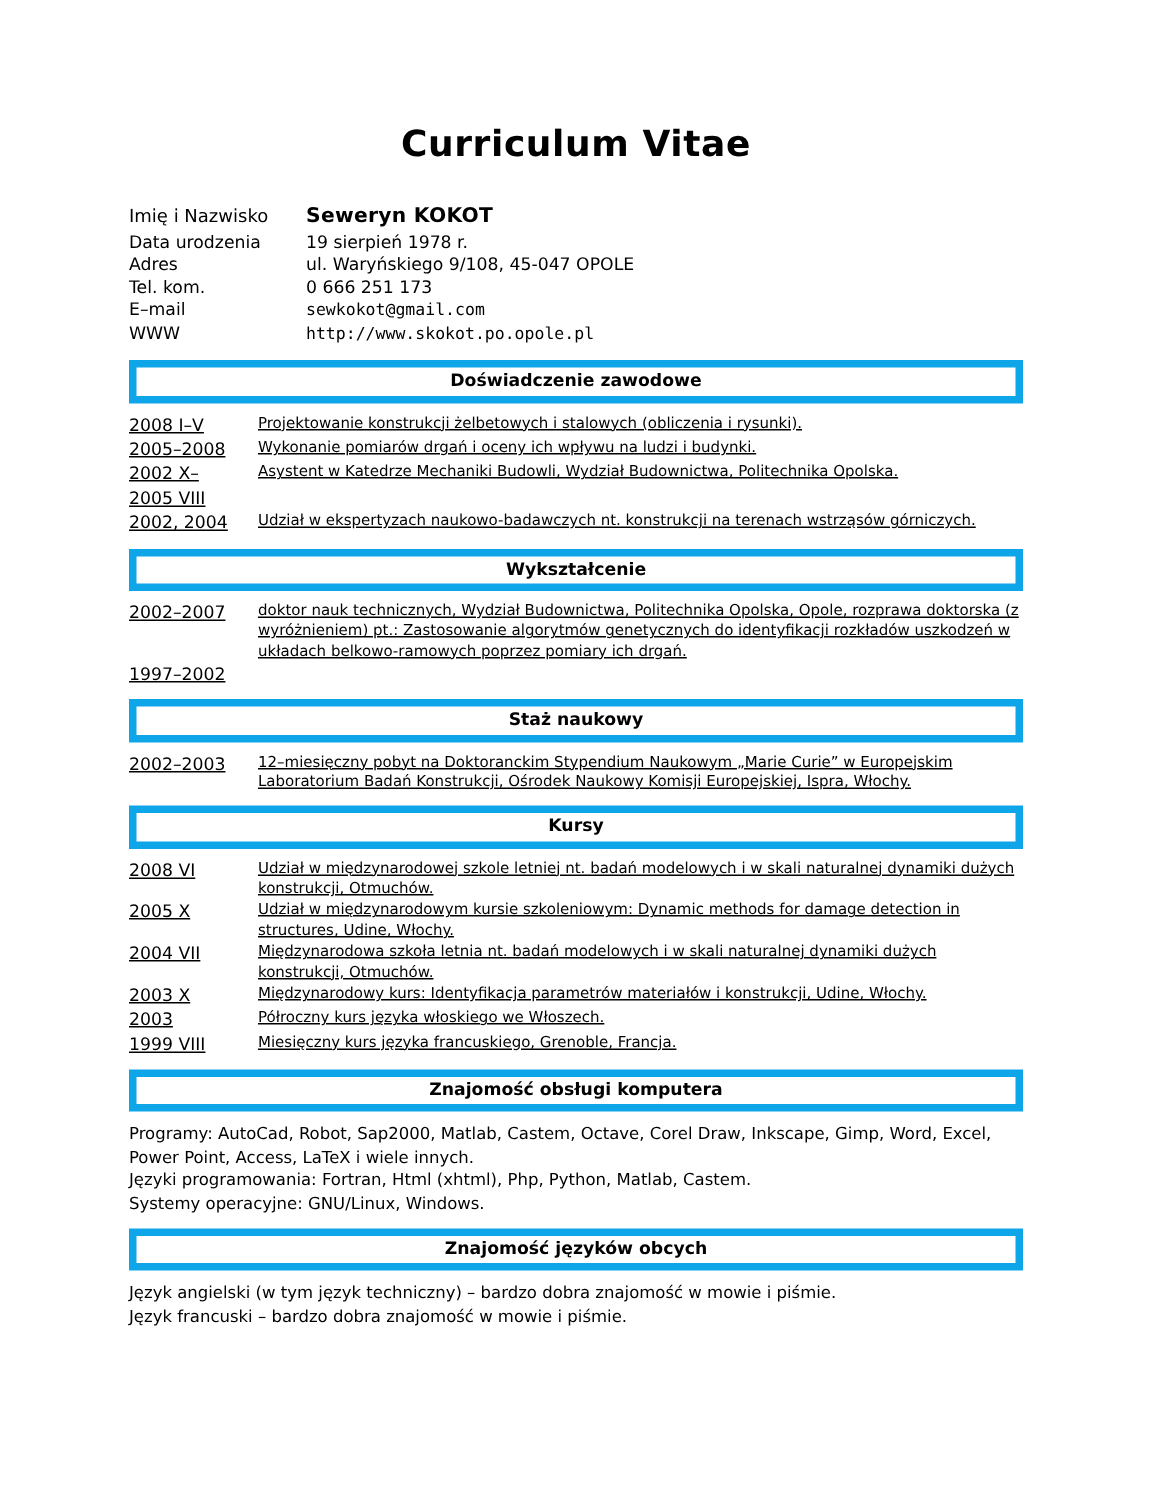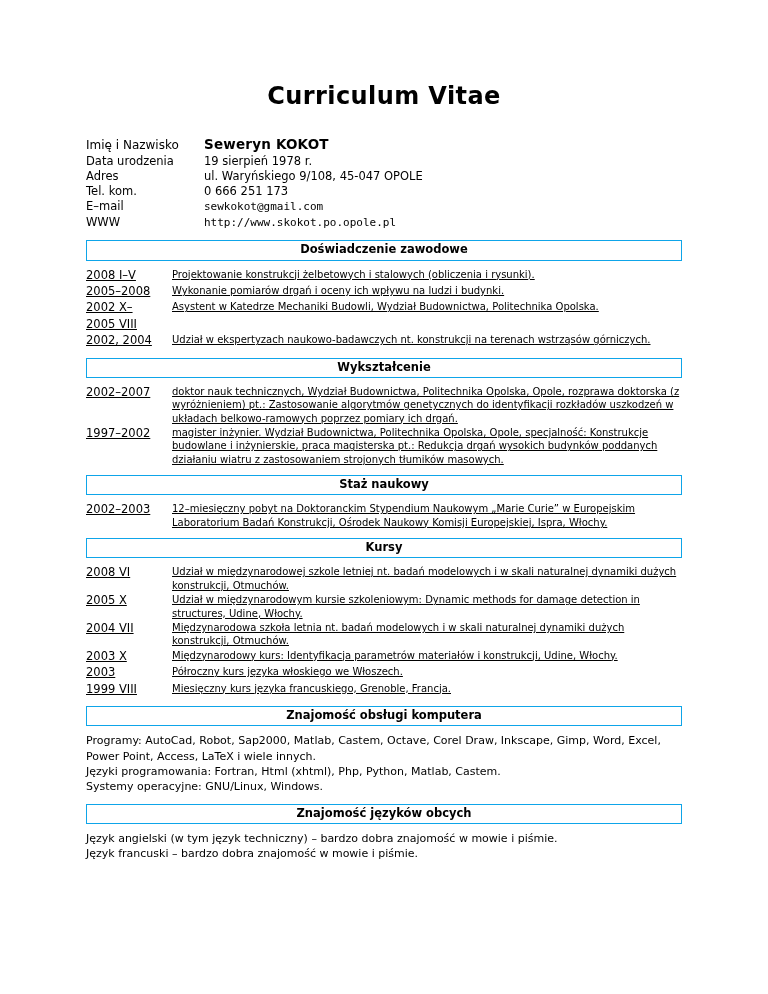--- a/index.html
+++ b/index.html
@@ -55,21 +55,21 @@
     font-weight: bold;
     letter-spacing: 0.2px;
   }
   .mono {
     font-family: "DejaVu Sans Mono", monospace;
     font-size: 11px;
   }
 
   
   .section-bar {
-    border: 1px solid #0ea5e9;
+    border: 5px solid #0ea5e9;
     text-align: center;
     font-size: 11.5px;
     font-weight: bold;
     padding: 2px 0 3px 0;
     margin: 9px 0 7px 0;
     line-height: 1.15;
   }
 
   
   .entries {
@@ -161,21 +161,20 @@
       </div>
       <div>
         <div class="section-bar">Wykształcenie</div>
         <div class="entries">
           <div class="entry">
             <div class="entry-date">2002–2007</div>
             <div class="entry-text">doktor nauk technicznych, Wydział Budownictwa, Politechnika Opolska, Opole, rozprawa doktorska (z wyróżnieniem) pt.: Zastosowanie algorytmów genetycznych do identyfikacji rozkładów uszkodzeń w układach belkowo-ramowych poprzez pomiary ich drgań.</div>
           </div>
           <div class="entry">
             <div class="entry-date">1997–2002</div>
-            <div class="entry-text">magister inżynier. Wydział Budownictwa, Politechnika Opolska, Opole, specjalność: Konstrukcje budowlane i inżynierskie, praca magisterska pt.: Redukcja drgań wysokich budynków poddanych działaniu wiatru z zastosowaniem strojonych tłumików masowych.</div>
           </div>
         </div>
       </div>
       <div>
         <div class="section-bar">Staż naukowy</div>
         <div class="entries">
           <div class="entry">
             <div class="entry-date">2002–2003</div>
             <div class="entry-text">12–miesięczny pobyt na Doktoranckim Stypendium Naukowym „Marie Curie” w Europejskim Laboratorium Badań Konstrukcji, Ośrodek Naukowy Komisji Europejskiej, Ispra, Włochy.</div>
           </div>

